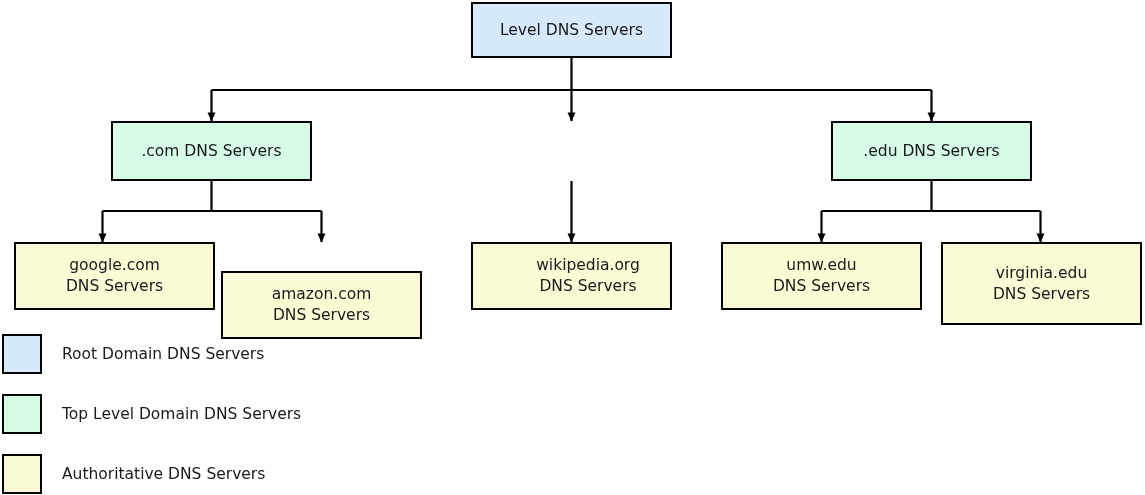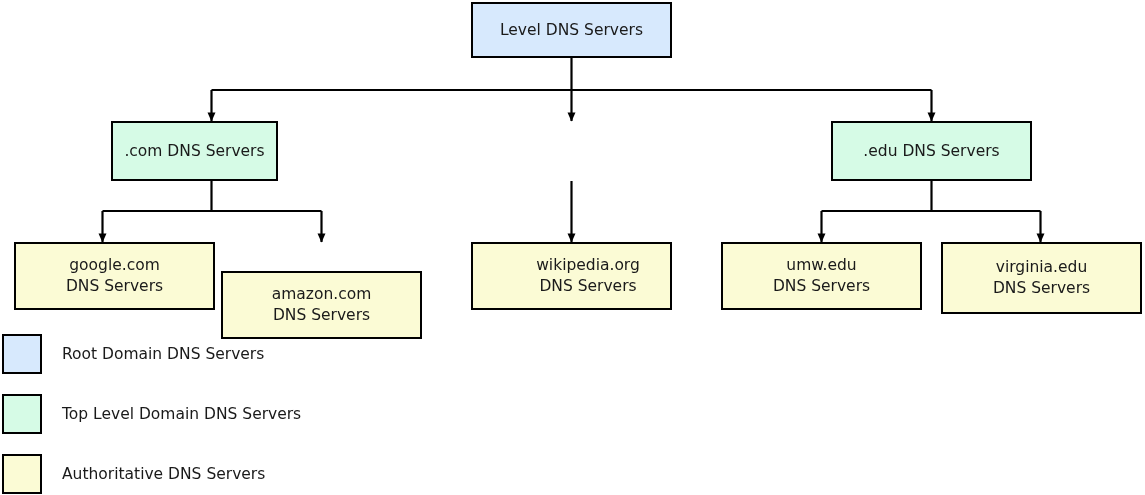--- a/index.html
+++ b/index.html
@@ -104,21 +104,21 @@
       <path d="M821.5,211 L1040.5,211"></path>
       <path d="M821.5,211 L821.5,242" marker-end="url(#arrowhead)"></path>
       <path d="M1040.5,211 L1040.5,242" marker-end="url(#arrowhead)"></path>
     </g>
   </svg>
 
   <div class="node root-fill" style="left:471px; top:2px; width:201px; height:56px;">
     <span>Level DNS Servers</span>
   </div>
 
-  <div class="node tld-fill" style="left:111px; top:121px; width:167px; height:60px;">
+  <div class="node tld-fill" style="left:111px; top:121px; width:201px; height:60px;">
     <span>.com DNS Servers</span>
   </div>
 
 
   <div class="node tld-fill" style="left:831px; top:121px; width:201px; height:60px;">
     <span>.edu DNS Servers</span>
   </div>
 
   <div class="node auth-fill" style="left:2px; top:242px; width:201px; height:68px;margin-left:12px;">
     <span>google.com</span>
@@ -133,21 +133,21 @@
   <div class="node auth-fill" style="left:471px; top:242px; width:201px; height:68px;padding-left:33px;">
     <span>wikipedia.org</span>
     <span class="line2">DNS Servers</span>
   </div>
 
   <div class="node auth-fill" style="left:721px; top:242px; width:201px; height:68px;">
     <span>umw.edu</span>
     <span class="line2">DNS Servers</span>
   </div>
 
-  <div class="node auth-fill" style="left:941px; top:242px; width:201px; height:72px;">
+  <div class="node auth-fill" style="left:941px; top:242px; width:201px; height:83px;">
     <span>virginia.edu</span>
     <span class="line2">DNS Servers</span>
   </div>
 
   <div class="legend-row" style="top:334px;">
     <span class="legend-swatch root-fill"></span>
     <span class="legend-label">Root Domain DNS Servers</span>
   </div>
 
   <div class="legend-row" style="top:394px;">

